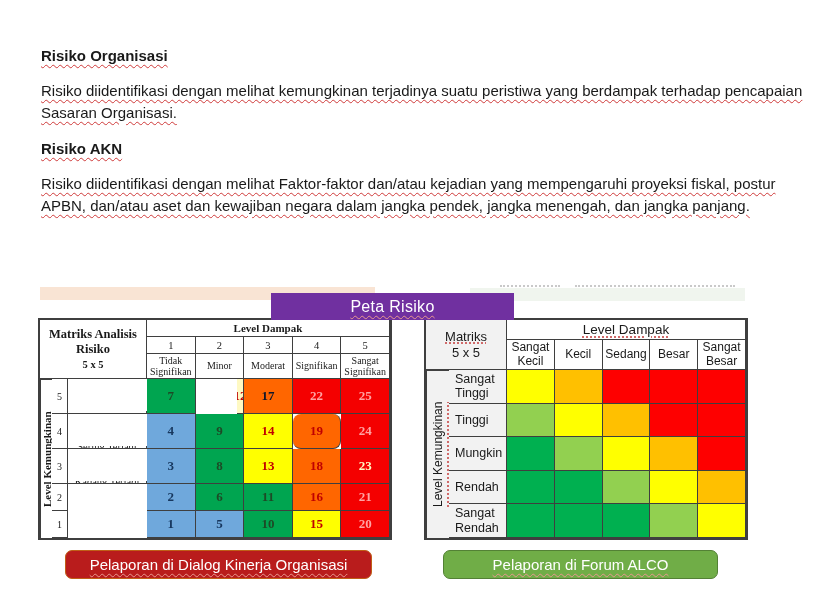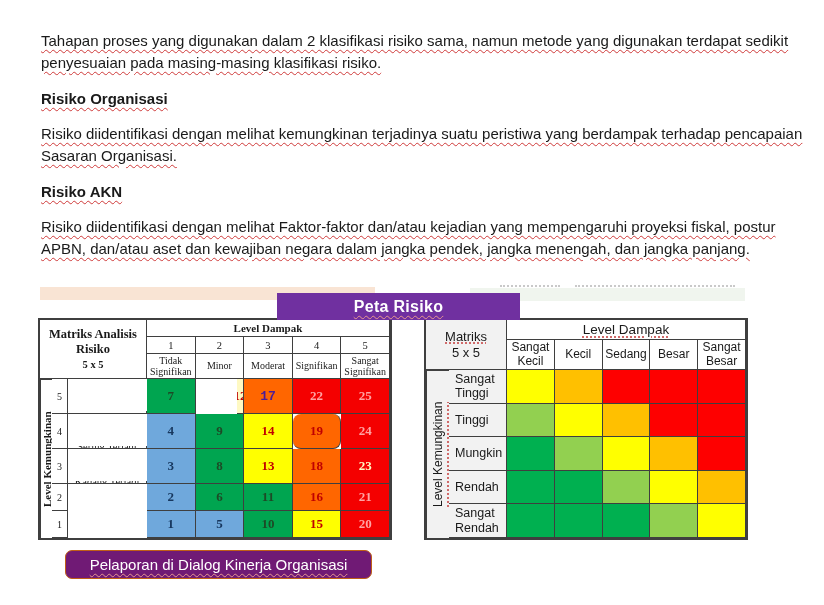--- a/index.html
+++ b/index.html
@@ -8,23 +8,23 @@
   
   .doc-text{position:absolute;left:41px;top:30px;width:762px;}
   .doc-text p{margin:0 0 14px 0;font-size:15px;line-height:21.5px;}
   .doc-text h3{margin:16px 0 14px 0;font-size:15px;line-height:20px;font-weight:bold;}
   .sq{text-decoration:underline wavy #cf3a3a;text-decoration-thickness:1px;text-underline-offset:3px;}
   .sq-w{text-decoration:underline wavy #e8978f;text-decoration-thickness:1px;text-underline-offset:3px;}
   .sq-d{text-decoration:underline dotted #d06a6a;text-decoration-thickness:2px;text-underline-offset:2px;}
   
   .strip{position:absolute;height:13px;}
   .dotline{position:absolute;height:0;border-top:2px dotted #c9c9c9;}
-  .banner{position:absolute;left:277px;top:293px;width:243px;height:27px;background:#7030A0;
+  .banner{position:absolute;left:271px;top:293px;width:243px;height:27px;background:#7030A0;
           z-index:5;display:flex;align-items:center;justify-content:center;
-          color:#ffffff;font-size:16px;letter-spacing:.3px;font-weight:bold;}
+          color:#ffffff;font-size:16px;letter-spacing:.3px;}
   
   .mx{position:absolute;display:grid;border:2px solid #3f3f3f;background:#ffffff;box-sizing:border-box;}
   .c{border-right:1px solid #3f3f3f;border-bottom:1px solid #3f3f3f;
      display:flex;align-items:center;justify-content:center;text-align:center;
      box-sizing:border-box;overflow:hidden;}
   
   .om{left:38px;top:318px;width:354px;height:222px;
       grid-template-columns:12px 16px 79px repeat(5,1fr);
       grid-template-rows:17px 17px 25px repeat(5,1fr);
       font-family:"Liberation Serif", serif;}
@@ -53,21 +53,20 @@
        justify-content:center;color:#ffffff;font-size:15px;box-sizing:border-box;cursor:pointer;}
   .btn-org{left:65px;width:307px;background:#ED7D31;border:1px solid #c05f17;}
   .btn-alco{left:443px;width:275px;background:#70AD47;border:1px solid #538135;}
 </style>
 </head>
 <body>
 
 <div class="page">
 
   <div class="doc-text">
-    <p class="sq">Tahapan proses yang digunakan dalam 2 klasifikasi risiko sama, namun metode yang digunakan terdapat sedikit penyesuaian pada masing-masing klasifikasi risiko.</p>
     <h3 class="sq">Risiko Organisasi</h3>
     <p class="sq">Risiko diidentifikasi dengan melihat kemungkinan terjadinya suatu peristiwa yang berdampak terhadap pencapaian Sasaran Organisasi.</p>
     <h3 class="sq">Risiko AKN</h3>
     <p class="sq">Risiko diidentifikasi dengan melihat Faktor-faktor dan/atau kejadian yang mempengaruhi proyeksi fiskal, postur APBN, dan/atau aset dan kewajiban negara dalam jangka pendek, jangka menengah, dan jangka panjang.</p>
   </div>
 
   <div class="strip" style="left: 40px; top: 287px; width: 335px; background-color: rgb(249, 228, 212);"></div>
   <div class="strip" style="left: 470px; top: 288px; width: 275px; background-color: rgb(240, 245, 238);"></div>
   <div class="dotline" style="left:500px;top:285px;width:60px;"></div>
   <div class="dotline" style="left:575px;top:285px;width:160px;"></div>
@@ -95,21 +94,21 @@
     <div class="c clab" style="grid-area:3/6">Moderat</div>
     <div class="c clab" style="grid-area:3/7">Signifikan</div>
     <div class="c clab" style="grid-area:3/8">Sangat Signifikan</div>
 
     <div class="c vert" style="grid-area:4/1/9/2">Level Kemungkinan</div>
 
     <div class="c rnum" style="grid-area:4/2">5</div>
     <div class="c rlab" style="grid-area:4/3">Hampir Pasti terjadi</div>
     <div class="c v" style="grid-area: 4 / 4; background-color: rgb(0, 165, 80); color: rgb(29, 74, 38);">7</div>
     <div class="c v" style="grid-area: 4 / 5; background-color: #fef9c3; color: rgb(192, 0, 0); margin-left: 41px;">12</div>
-    <div class="c v" style="grid-area: 4 / 6; background-color: rgb(255, 102, 0); color: #4c1d95; font-family: Liberation Mono, monospace;">17</div>
+    <div class="c v" style="grid-area: 4 / 6; background-color: rgb(255, 102, 0); color: #0f172a;">17</div>
     <div class="c v" style="grid-area: 4 / 7; background-color: rgb(244, 0, 0); color: rgb(255, 163, 163);">22</div>
     <div class="c v" style="grid-area: 4 / 8; background-color: rgb(244, 0, 0); color: rgb(255, 163, 163);">25</div>
 
     <div class="c rnum" style="grid-area:5/2">4</div>
     <div class="c rlab" style="grid-area:5/3">Sering Terjadi</div>
     <div class="c v" style="grid-area: 5 / 4; background-color: rgb(111, 168, 220); color: rgb(23, 55, 94);">4</div>
     <div class="c v" style="grid-area: 5 / 5; background-color: rgb(0, 165, 80); color: rgb(29, 74, 38);">9</div>
     <div class="c v" style="grid-area: 5 / 6; background-color: rgb(255, 255, 0); color: rgb(192, 0, 0);">14</div>
     <div class="c v" style="grid-area: 5 / 7; background-color: rgb(255, 102, 0); color: rgb(192, 0, 0); border-radius: 8px;">19</div>
     <div class="c v" style="grid-area: 5 / 8; background-color: rgb(244, 0, 0); color: rgb(255, 163, 163);">24</div>
@@ -183,17 +182,20 @@
     <div class="c" style="grid-area: 6 / 7; background-color: rgb(255, 192, 0);"></div>
 
     <div class="c rlab" style="grid-area:7/2">Sangat Rendah</div>
     <div class="c" style="grid-area: 7 / 3; background-color: rgb(0, 176, 80);"></div>
     <div class="c" style="grid-area: 7 / 4; background-color: rgb(0, 176, 80);"></div>
     <div class="c" style="grid-area: 7 / 5; background-color: rgb(0, 176, 80);"></div>
     <div class="c" style="grid-area: 7 / 6; background-color: rgb(146, 208, 80);"></div>
     <div class="c" style="grid-area: 7 / 7; background-color: rgb(255, 255, 0);"></div>
   </div>
 
-  <div class="btn btn-org" style="background-color: #701a75;">
+  <div class="btn btn-org" style="background-color: #b91c1c;">
     <span class="sq-w">Pelaporan di Dialog Kinerja Organisasi</span>
   </div>
+  <div class="btn btn-alco" style="background-color: rgb(112, 173, 71);">
+    <span class="sq-w">Pelaporan di Forum ALCO</span>
+  </div>
 
 </div>
 
 </body></html>

